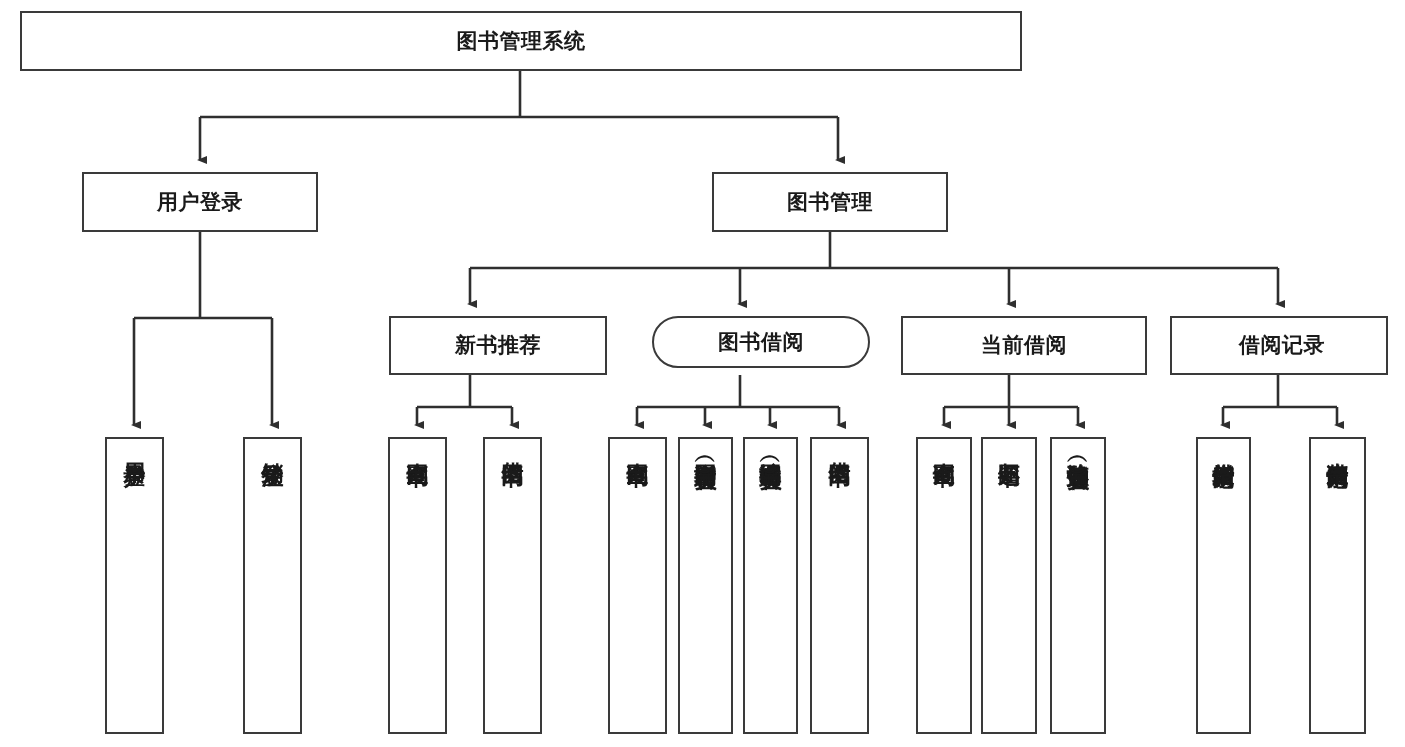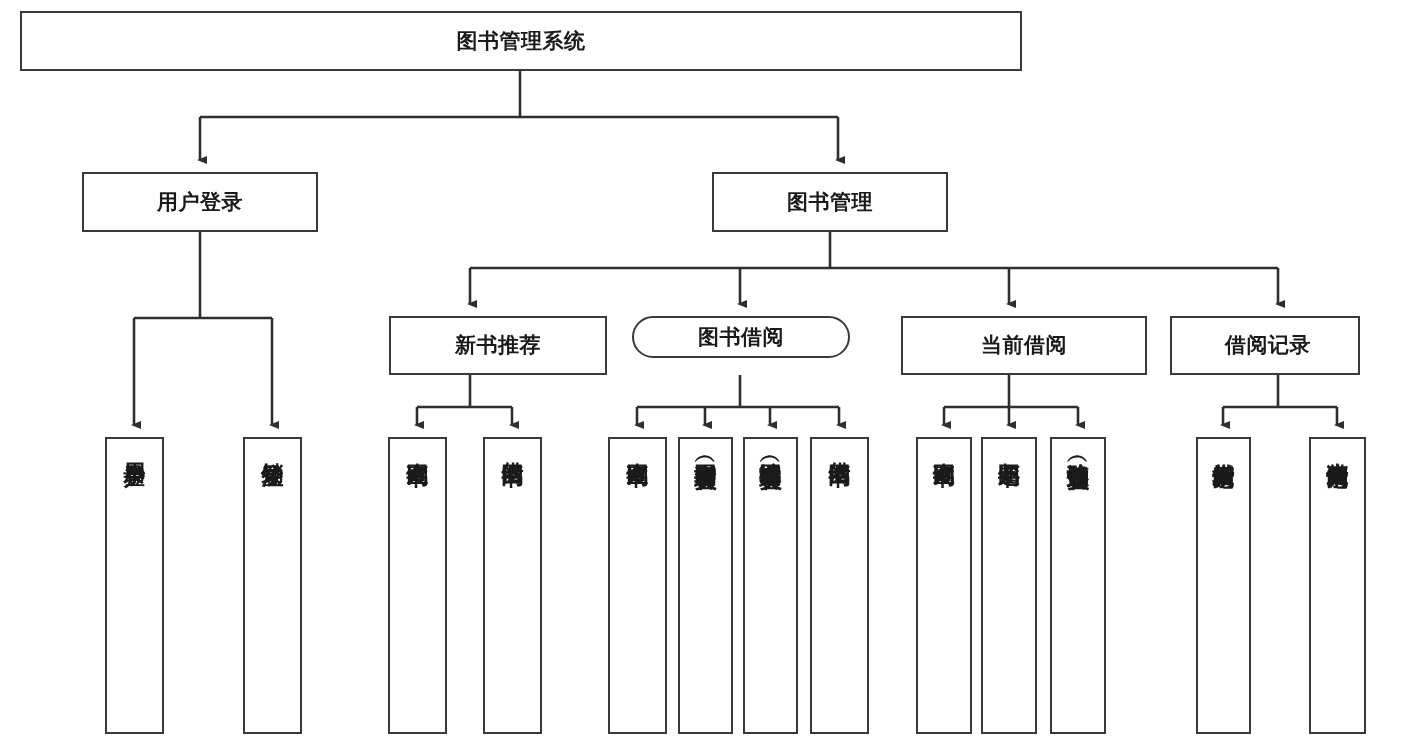--- a/index.html
+++ b/index.html
@@ -128,27 +128,27 @@
   <div class="node horiz" style="left:82px; top:172px; width:236px; height:60px;">
     <span class="label">用户登录</span>
   </div>
   <div class="node horiz" style="left:712px; top:172px; width:236px; height:60px;">
     <span class="label">图书管理</span>
   </div>
 
   <div class="node horiz" style="left:361px; top:316px; width:218px; height:59px;margin-left:28px;">
     <span class="label">新书推荐</span>
   </div>
-  <div class="node horiz" style="left:632px; top:316px; width:218px; height:42px;border-radius:27px;">
+  <div class="node horiz" style="left:652px; top:316px; width:218px; height:52px;border-radius:27px;">
     <span class="label">图书借阅</span>
   </div>
   <div class="node horiz" style="left:901px; top:316px; width:246px; height:59px;">
     <span class="label">当前借阅</span>
   </div>
-  <div class="node horiz" style="left:1170px; top:316px; width:190px; height:59px;padding-left:6px;">
+  <div class="node horiz" style="left:1170px; top:316px; width:218px; height:59px;padding-left:6px;">
     <span class="label">借阅记录</span>
   </div>
 
   <div class="node vert" style="left:105px; top:437px; width:59px; height:297px;">
     <span class="label">用户登录</span>
   </div>
   <div class="node vert" style="left:243px; top:437px; width:59px; height:297px;">
     <span class="label">注销登录</span>
   </div>
 

